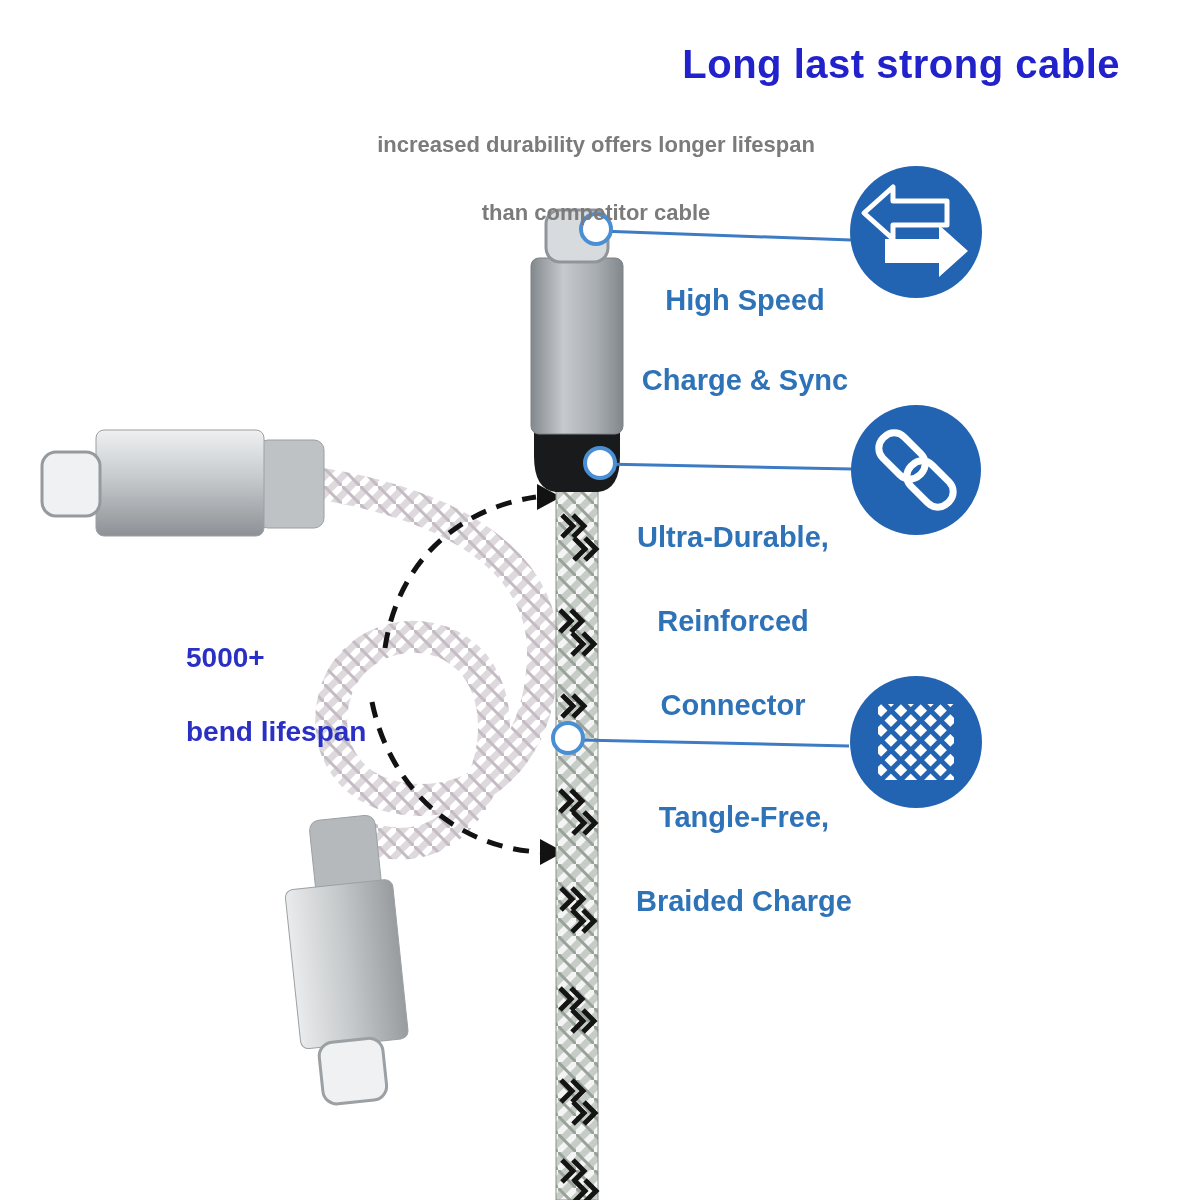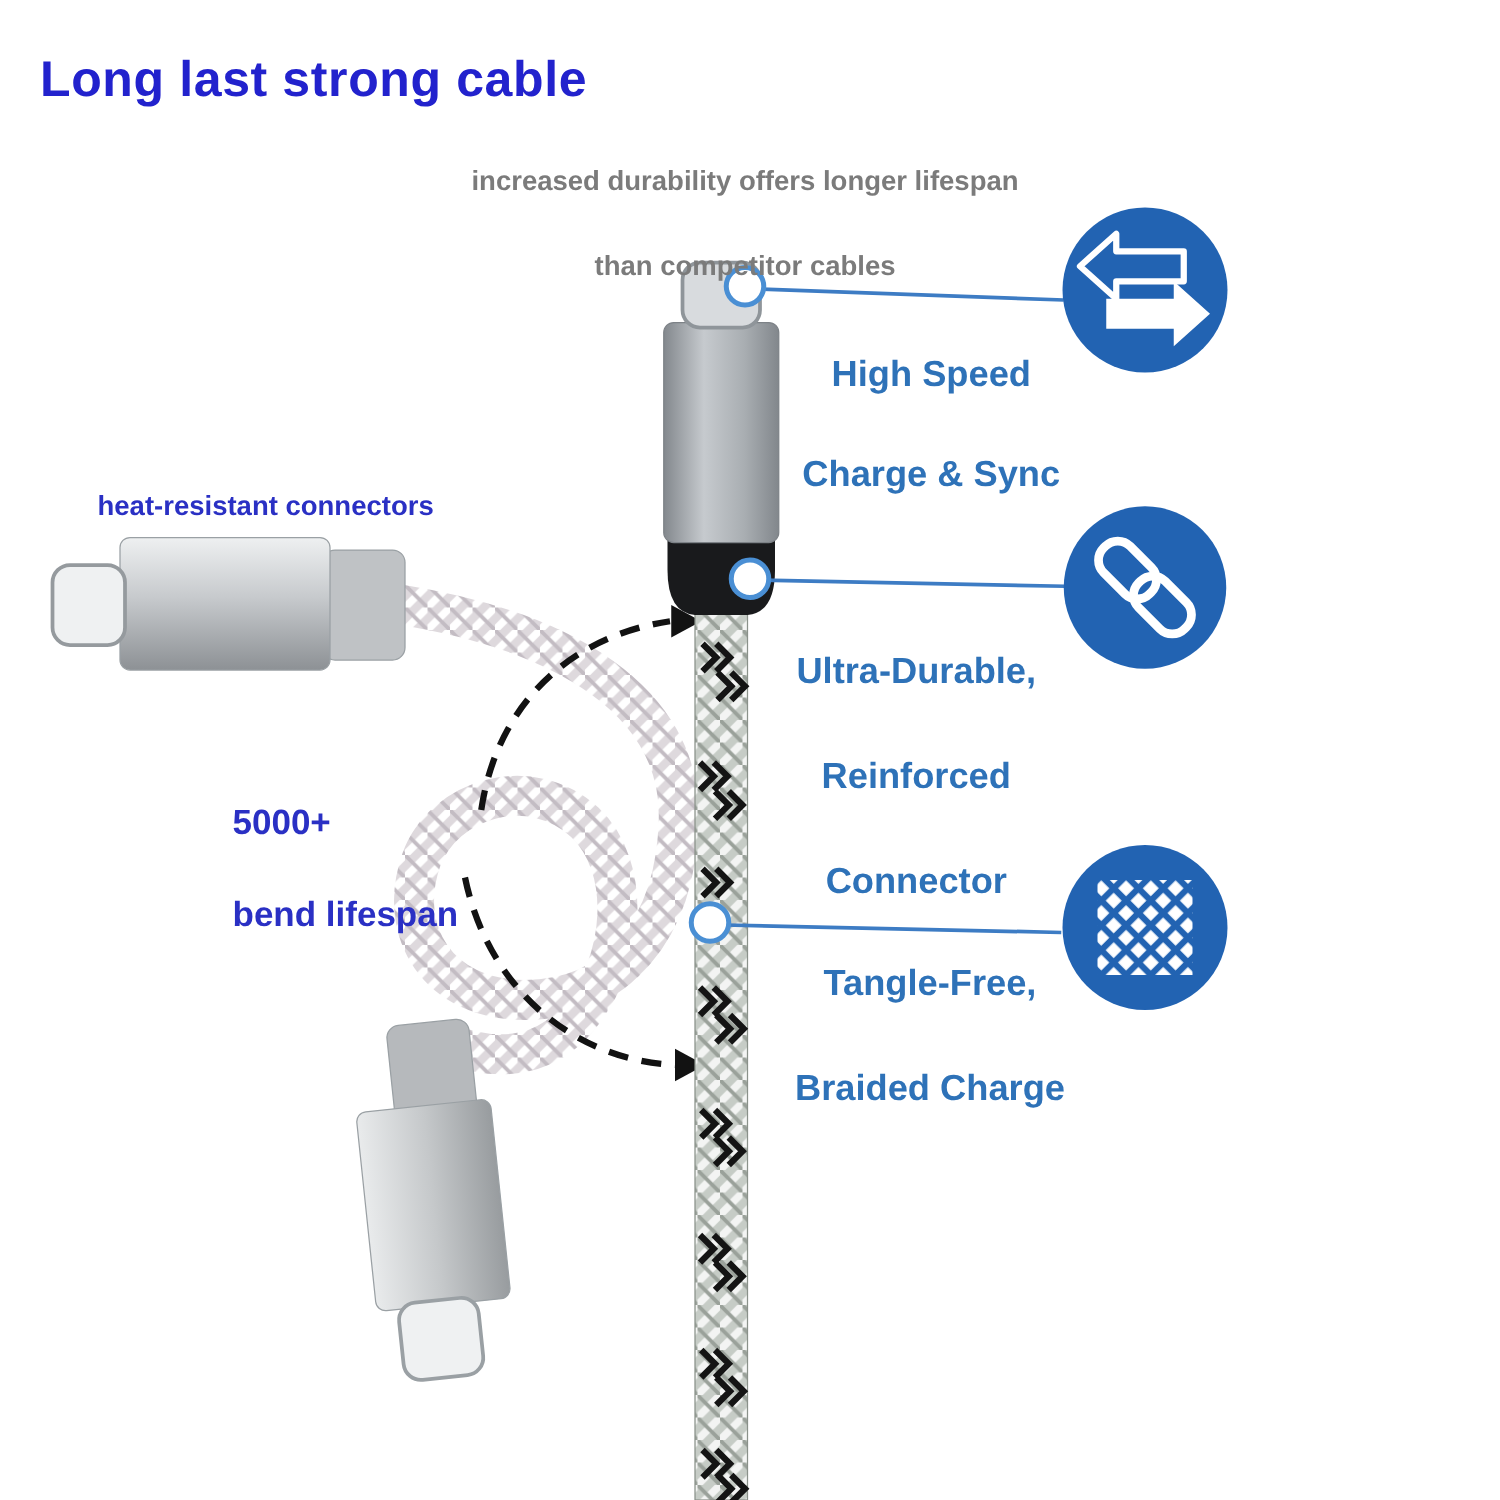--- a/index.html
+++ b/index.html
@@ -3,39 +3,39 @@
 <meta charset="utf-8">
 <style>
   html,body{margin:0;padding:0;}
   body{font-family:"Liberation Sans", sans-serif;}
   .stage{
     position:relative;width:1200px;height:1200px;background:#ffffff;overflow:hidden;
   }
   .stage svg{position:absolute;left:0;top:0;}
   .txt{position:absolute;white-space:pre-line;}
   .title{
-    top:42px;left:0;width:1120px;text-align:left;
-    font-size:40px;font-weight:bold;color:#2222cd;letter-spacing:0.5px;padding-left:32px;
+    top:42px;left:0;width:1120px;text-align:right;
+    font-size:40px;font-weight:bold;color:#2222cd;letter-spacing:0.5px;
   }
   .subtitle{
     top:94px;left:0;width:1120px;text-align:center;
     font-size:22px;font-weight:bold;color:#7b7b7b;line-height:34px;padding-left:36px;
   }
   .heat-label{
     top:392px;left:78px;font-size:22px;font-weight:bold;color:#2a30c4;
   }
   .bend-label{
     top:602px;left:186px;font-size:28px;font-weight:bold;color:#2a30c4;line-height:37px;
   }
   .callout{
     font-weight:bold;color:#2e72b8;text-align:center;
   }
   .callout.c1{top:240px;left:636px;width:218px;font-size:29px;line-height:40px;}
   .callout.c2{top:474px;left:626px;width:214px;font-size:29px;line-height:42px;}
-  .callout.c3{top:724px;left:630px;width:228px;font-size:29px;line-height:42px;}
+  .callout.c3{top:754px;left:630px;width:228px;font-size:29px;line-height:42px;}
 </style>
 </head>
 <body>
 
 <div class="stage">
 
   <svg width="1200" height="1200" viewBox="0 0 1200 1200">
     <defs>
       <linearGradient id="metalV" x1="0" y1="0" x2="1" y2="0">
         <stop offset="0" stop-color="#83888d"></stop>
@@ -159,24 +159,23 @@
     <g>
       <circle cx="916" cy="742" r="66" fill="#2263b2"></circle>
       <rect x="878" y="704" width="76" height="76" fill="url(#weave)"></rect>
     </g>
   </svg>
 
   <div class="txt title">Long last strong cable</div>
 
   <div class="txt subtitle">
     <span>increased durability offers longer lifespan</span><br>
-    <span>than competitor cables</span>
+    <span>than competitor cable</span>
   </div>
 
-  <div class="txt heat-label">heat-resistant connectors</div>
 
   <div class="txt bend-label">
     <span>5000+</span><br>
     <span>bend lifespan</span>
   </div>
 
   <div class="txt callout c2">
     <span>Ultra-Durable,</span><br>
     <span>Reinforced</span><br>
     <span>Connector</span>

